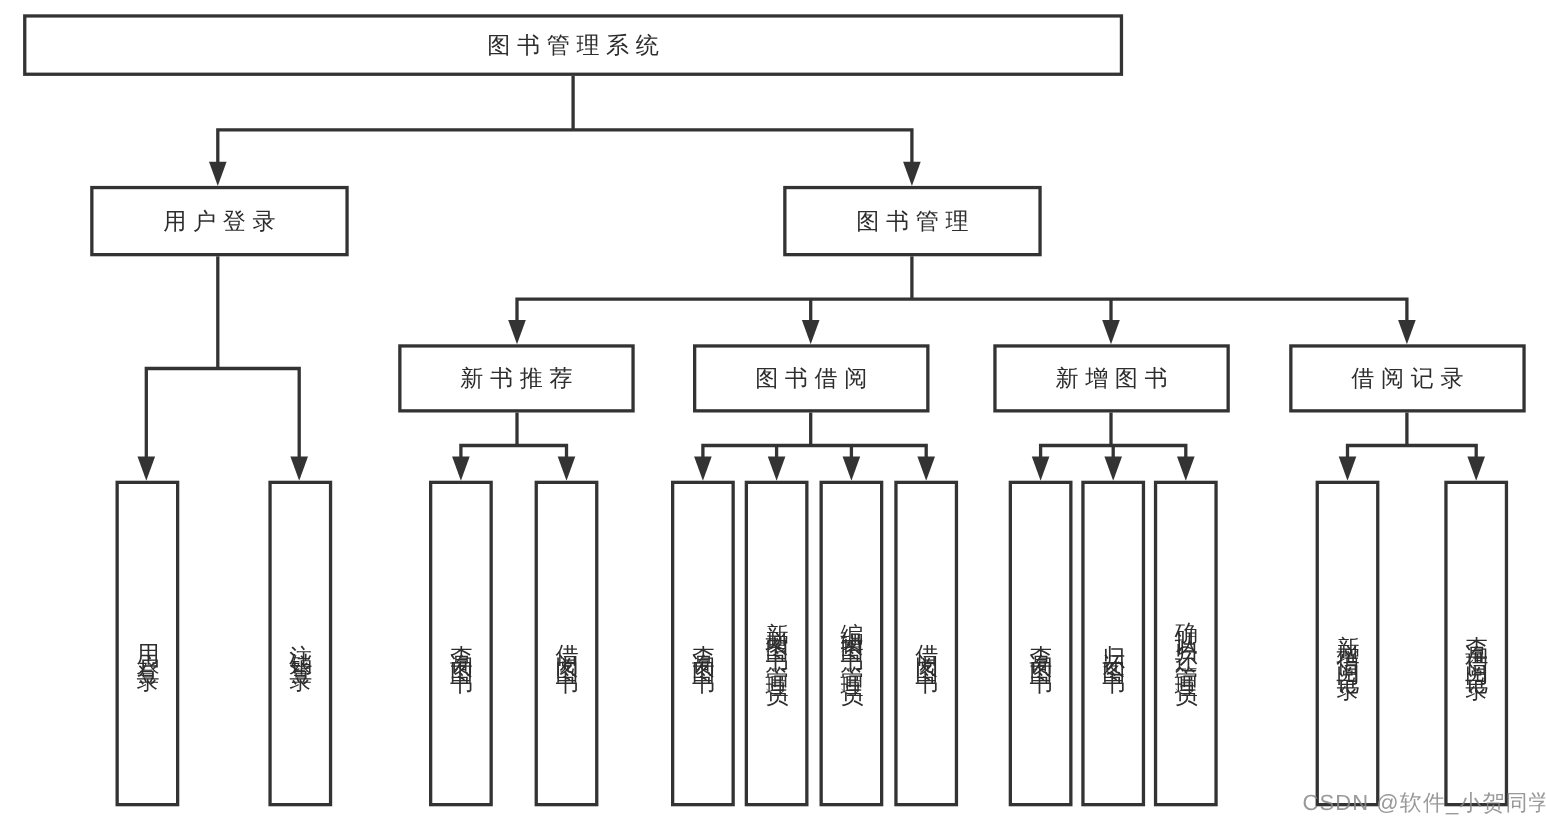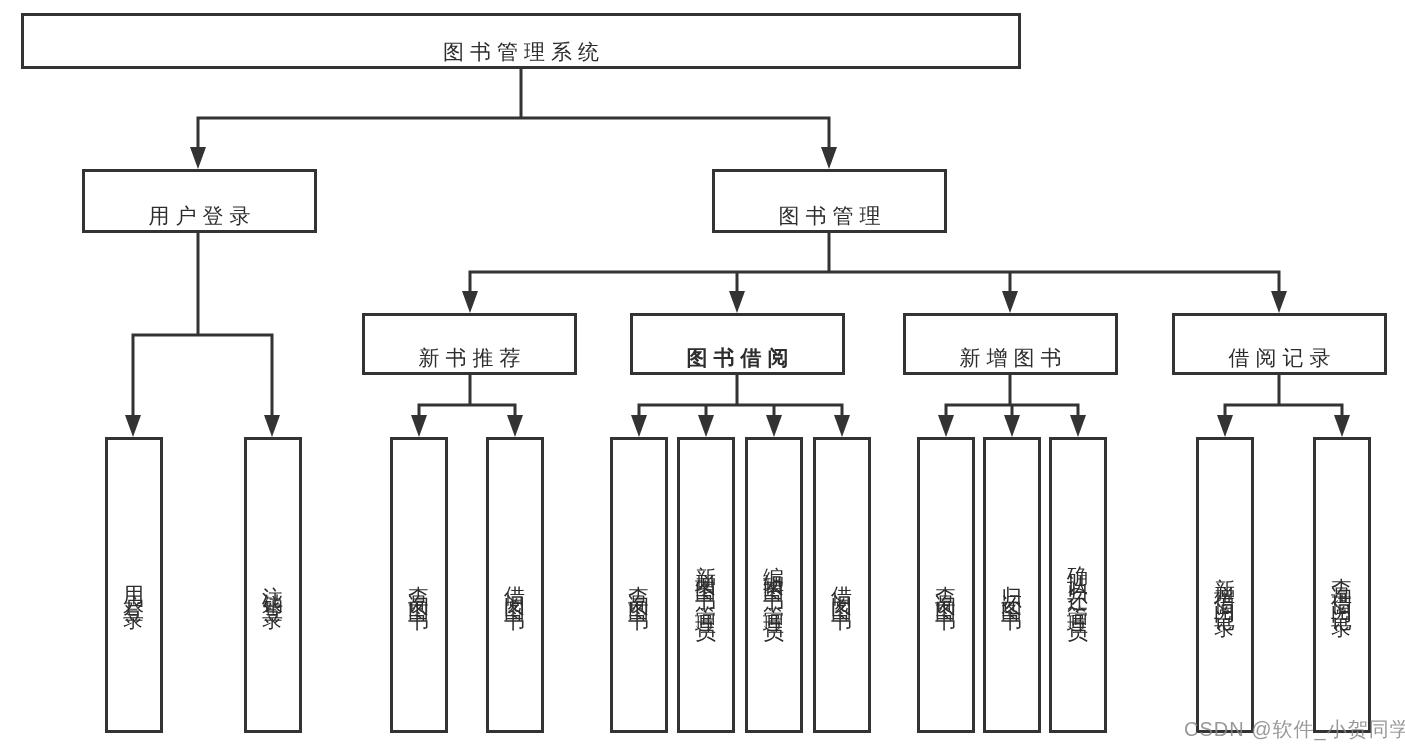--- a/index.html
+++ b/index.html
@@ -21,21 +21,21 @@
     top: 0;
     width: 1405px;
     height: 747px;
   }
   .node {
     position: absolute;
     box-sizing: border-box;
     border: 3px solid #333333;
     background: #ffffff;
     display: flex;
-    align-items: flex-end;
+    align-items: center;
     justify-content: center;
     color: #2d2d2d;
     font-size: 21px;
     letter-spacing: 6px;
     text-indent: 6px;
     white-space: nowrap;
   }
   .vnode {
     position: absolute;
     box-sizing: border-box;
@@ -64,21 +64,21 @@
     font-size: 20px;
     color: rgba(135, 135, 135, 0.85);
     letter-spacing: 1px;
     white-space: nowrap;
   }
   
   .n-root { left: 21px;  top: 13px;  width: 1000px; height: 56px; }
   .n-user { left: 82px;  top: 169px; width: 235px;  height: 64px; }
   .n-mgmt { left: 712px; top: 169px; width: 235px;  height: 64px; }
   .n-nb   { left: 362px; top: 313px; width: 215px;  height: 62px; }
-  .n-bb   { left: 630px; top: 313px; width: 215px;  height: 62px; font-weight: bold; }
+  .n-bb   { left: 630px; top: 313px; width: 215px;  height: 62px; }
   .n-cb   { left: 903px; top: 313px; width: 215px;  height: 62px; }
   .n-br   { left: 1172px;top: 313px; width: 215px;  height: 62px; }
   .l-1  { left: 105px; }
   .l-2  { left: 244px; }
   .l-a1 { left: 390px; }
   .l-a2 { left: 486px; }
   .l-b1 { left: 610px; }
   .l-b2 { left: 677px; }
   .l-b3 { left: 745px; }
   .l-b4 { left: 813px; }

